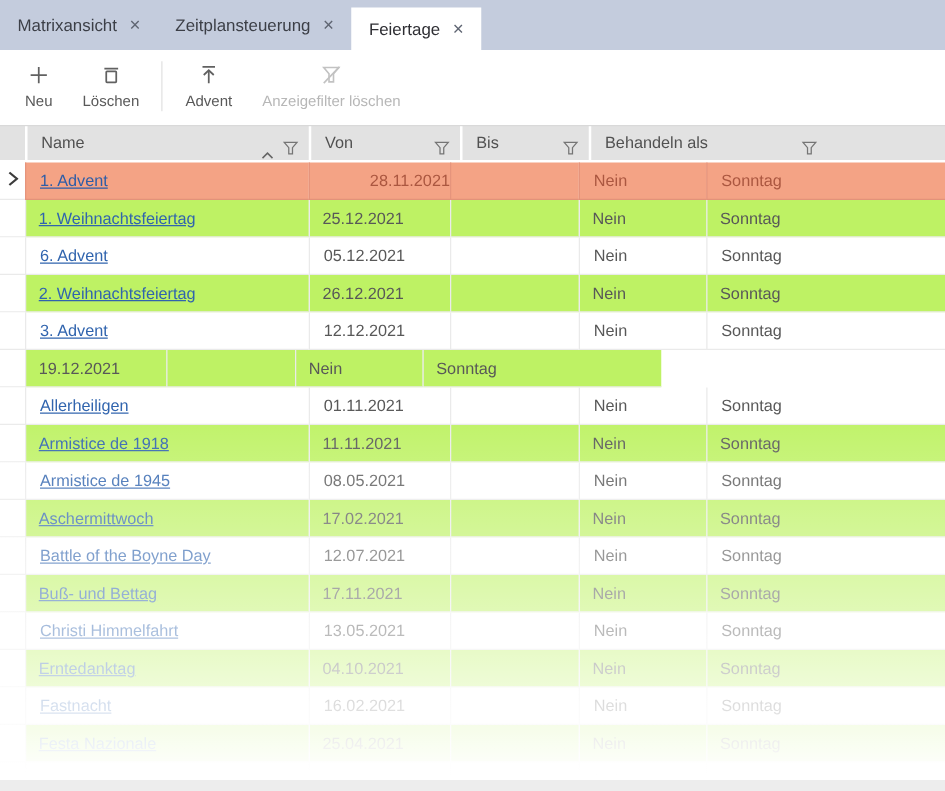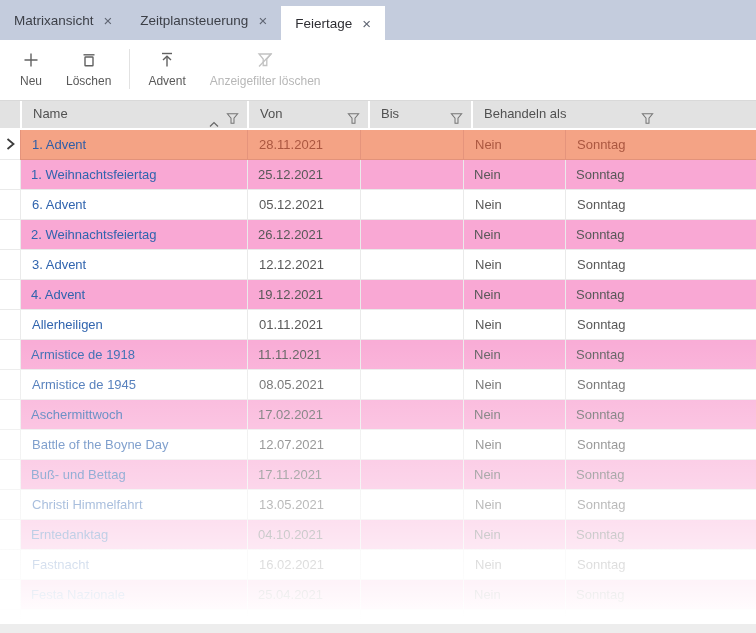--- a/index.html
+++ b/index.html
@@ -33,22 +33,22 @@
   .hsort{position:absolute;right:28px;top:10px;}
 
   
   #rows{position:absolute;top:130px;left:0;width:756px;}
   .row{display:flex;height:30px;box-sizing:border-box;background:#fff;}
   .cell{box-sizing:border-box;height:30px;line-height:29px;font-size:13px;padding-left:11px;
         color:#585858;border-left:1px solid #eaeaea;border-bottom:1px solid #eaeaea;
         overflow:hidden;white-space:nowrap;background:#fff;}
   .gcell{width:20px;box-sizing:border-box;border-bottom:1px solid #eaeaea;background:#fff;
          display:flex;align-items:center;justify-content:center;}
-  .row.alt .cell{background:#f9a8d4;padding-left:10px;}
-  .cell.col-name{color:var(--link);}
+  .row.alt .cell{background:#bef264;padding-left:10px;}
+  .cell.col-name{color:var(--link);text-decoration:underline;}
   .row.selected .cell{background:var(--selection_bg);color:var(--selection_text);
                       border-left-color:#e5947c;border-bottom-color:#e2927a;}
   .row.selected .cell.col-name{color:#2d5da8;}
 
   
   #fade{position:absolute;left:0;top:325px;width:756px;height:308px;z-index:6;pointer-events:none;
         background:linear-gradient(to bottom, rgba(255,255,255,0) 0%, rgba(255,255,255,0.55) 55%, rgba(255,255,255,1) 96%);}
   #bottombar{position:absolute;left:0;top:624px;width:756px;height:9px;background:#ededed;z-index:7;}
 </style>
 </head>
@@ -126,21 +126,21 @@
           </svg></span></div>
     </div>
   <div id="rows">
       <div class="row selected">
         <div class="gcell">
           <span><svg width="9" height="12" viewBox="0 0 9 12">
               <path d="M1.5 1 L7.5 6 L1.5 11" stroke="#3c3c3c" stroke-width="1.8" fill="none"></path>
             </svg></span>
         </div>
         <div class="cell col-name" style="width: 227px;">1. Advent</div>
-        <div class="cell col-von" style="width: 113px;">28.11.2021</div>
+        <div class="cell col-von" style="width: 113px; text-align: right;">28.11.2021</div>
         <div class="cell col-bis" style="width: 103px;"></div>
         <div class="cell col-urlaub" style="width: 102px;">Nein</div>
         <div class="cell col-behandeln" style="width: 191px;">Sonntag</div>
       </div>
       <div class="row alt">
         <div class="gcell"></div>
         <div class="cell col-name" style="width: 227px;">1. Weihnachtsfeiertag</div>
         <div class="cell col-von" style="width: 113px;">25.12.2021</div>
         <div class="cell col-bis" style="width: 103px;"></div>
         <div class="cell col-urlaub" style="width: 102px;">Nein</div>
@@ -165,21 +165,20 @@
       <div class="row">
         <div class="gcell"></div>
         <div class="cell col-name" style="width: 227px;">3. Advent</div>
         <div class="cell col-von" style="width: 113px;">12.12.2021</div>
         <div class="cell col-bis" style="width: 103px;"></div>
         <div class="cell col-urlaub" style="width: 102px;">Nein</div>
         <div class="cell col-behandeln" style="width: 191px;">Sonntag</div>
       </div>
       <div class="row alt">
         <div class="gcell"></div>
-        <div class="cell col-name" style="width: 227px;">4. Advent</div>
         <div class="cell col-von" style="width: 113px;">19.12.2021</div>
         <div class="cell col-bis" style="width: 103px;"></div>
         <div class="cell col-urlaub" style="width: 102px;">Nein</div>
         <div class="cell col-behandeln" style="width: 191px;">Sonntag</div>
       </div>
       <div class="row">
         <div class="gcell"></div>
         <div class="cell col-name" style="width: 227px;">Allerheiligen</div>
         <div class="cell col-von" style="width: 113px;">01.11.2021</div>
         <div class="cell col-bis" style="width: 103px;"></div>

